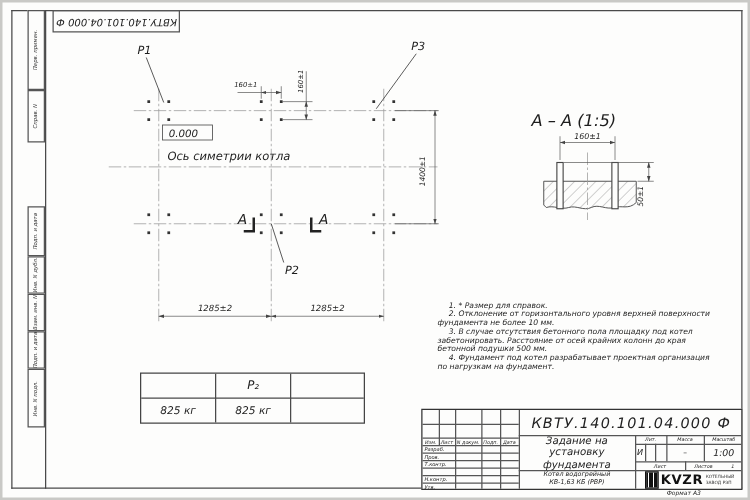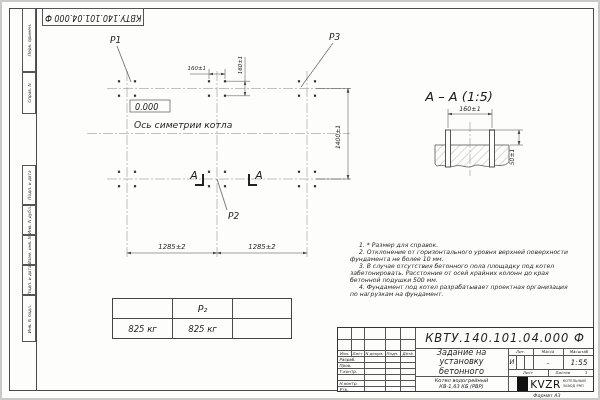--- a/index.html
+++ b/index.html
@@ -25,21 +25,21 @@
   #tb{position:absolute;left:335px;top:325px;width:257px;height:65px;border:1.2px solid #333;box-sizing:border-box;background:#fdfdfc}
   #tb .line{background:#555}
   .tbt{position:absolute;display:flex;align-items:center;justify-content:center;text-align:center;color:#222}
   .tiny{font-size:3.9px;font-style:italic}
   .role{justify-content:flex-start;padding-left:1.5px;font-size:4.1px;font-style:italic}
   #tb-doc{font-size:11.5px;font-style:italic;letter-spacing:1px}
   #tb-title{font-size:8.2px;font-style:italic;line-height:1.12}
   #tb-prod{font-size:5.1px;font-style:italic;line-height:1.15;flex-direction:column}
   #logo{display:flex;align-items:center;justify-content:center;gap:2px}
   #logo .emblem{width:9px;height:12px;background:repeating-linear-gradient(90deg,#111 0 1.6px,#fff 1.6px 2.4px,#111 2.4px 4px);border:1px solid #111}
-  #logo .kvzr{font-weight:normal;font-size:10.5px;letter-spacing:.5px;color:#111}
+  #logo .kvzr{font-weight:bold;font-size:10.5px;letter-spacing:.5px;color:#111}
   #logo .cap{font-size:3.5px;line-height:1.15;text-align:left;color:#333}
   #fmt{position:absolute;left:500px;top:391px;width:90px;text-align:center;font-size:4.8px;font-style:italic}
   
   #docbox{position:absolute;left:40px;top:6px;width:102px;height:18px;border:1px solid #555;box-sizing:border-box;display:flex;align-items:center;justify-content:center}
   #docbox span{transform:rotate(180deg);font-size:8px;font-style:italic;white-space:nowrap}
   svg text{font-family:"DejaVu Sans",sans-serif;font-style:italic;fill:#1d1d1d}
 </style>
 </head>
 <body>
 
@@ -241,33 +241,33 @@
     <div class="tbt tiny" style="left:62px;top:22px;width:15px;height:6px">Дата</div>
 
     <div class="tbt role" style="left:0;top:28px;width:26px;height:6px">Разраб.</div>
     <div class="tbt role" style="left:0;top:34px;width:26px;height:6px">Пров.</div>
     <div class="tbt role" style="left:0;top:40px;width:26px;height:6px">Т.контр.</div>
     <div class="tbt role" style="left:0;top:52px;width:26px;height:6px">Н.контр.</div>
     <div class="tbt role" style="left:0;top:58px;width:26px;height:6px">Утв.</div>
 
     <div class="tbt" id="tb-doc" style="left:77px;top:0;width:180px;height:20px">КВТУ.140.101.04.000 Ф</div>
 
-    <div class="tbt" id="tb-title" style="left:79px;top:20px;width:89px;height:28px">Задание на установку бетонного</div>
+    <div class="tbt" id="tb-title" style="left:79px;top:20px;width:89px;height:28px">Задание на установку фундамента</div>
 
     <div class="tbt" id="tb-prod" style="left:79px;top:48px;width:89px;height:15px">
       <div>Котел водогрейный</div>
       <div>КВ-1,63 КБ (РВР)</div>
     </div>
 
     <div class="tbt tiny" style="left:170px;top:20px;width:25px;height:7px">Лит.</div>
     <div class="tbt tiny" style="left:195px;top:20px;width:30px;height:7px">Масса</div>
     <div class="tbt tiny" style="left:225px;top:20px;width:32px;height:7px">Масштаб</div>
     <div class="tbt" style="left:170px;top:27px;width:8px;height:14px;font-size:6.5px;font-style:italic">И</div>
     <div class="tbt" style="left:195px;top:27px;width:30px;height:14px;font-size:6px">–</div>
-    <div class="tbt" style="left:225px;top:27px;width:32px;height:14px;font-size:7.5px;font-style:italic">1:55</div>
+    <div class="tbt" style="left:225px;top:27px;width:32px;height:14px;font-size:7.5px;font-style:italic">1:00</div>
 
     <div class="tbt tiny" style="left:170px;top:41px;width:40px;height:7px">Лист</div>
     <div class="tbt tiny" style="left:210px;top:41px;width:47px;height:7px;justify-content:space-around">
       <span>Листов</span>
       <span>1</span>
     </div>
 
     <div class="tbt" id="logo" style="left:170px;top:48px;width:87px;height:15px">
       <div class="emblem"></div>
       <div class="kvzr">KVZR</div>

